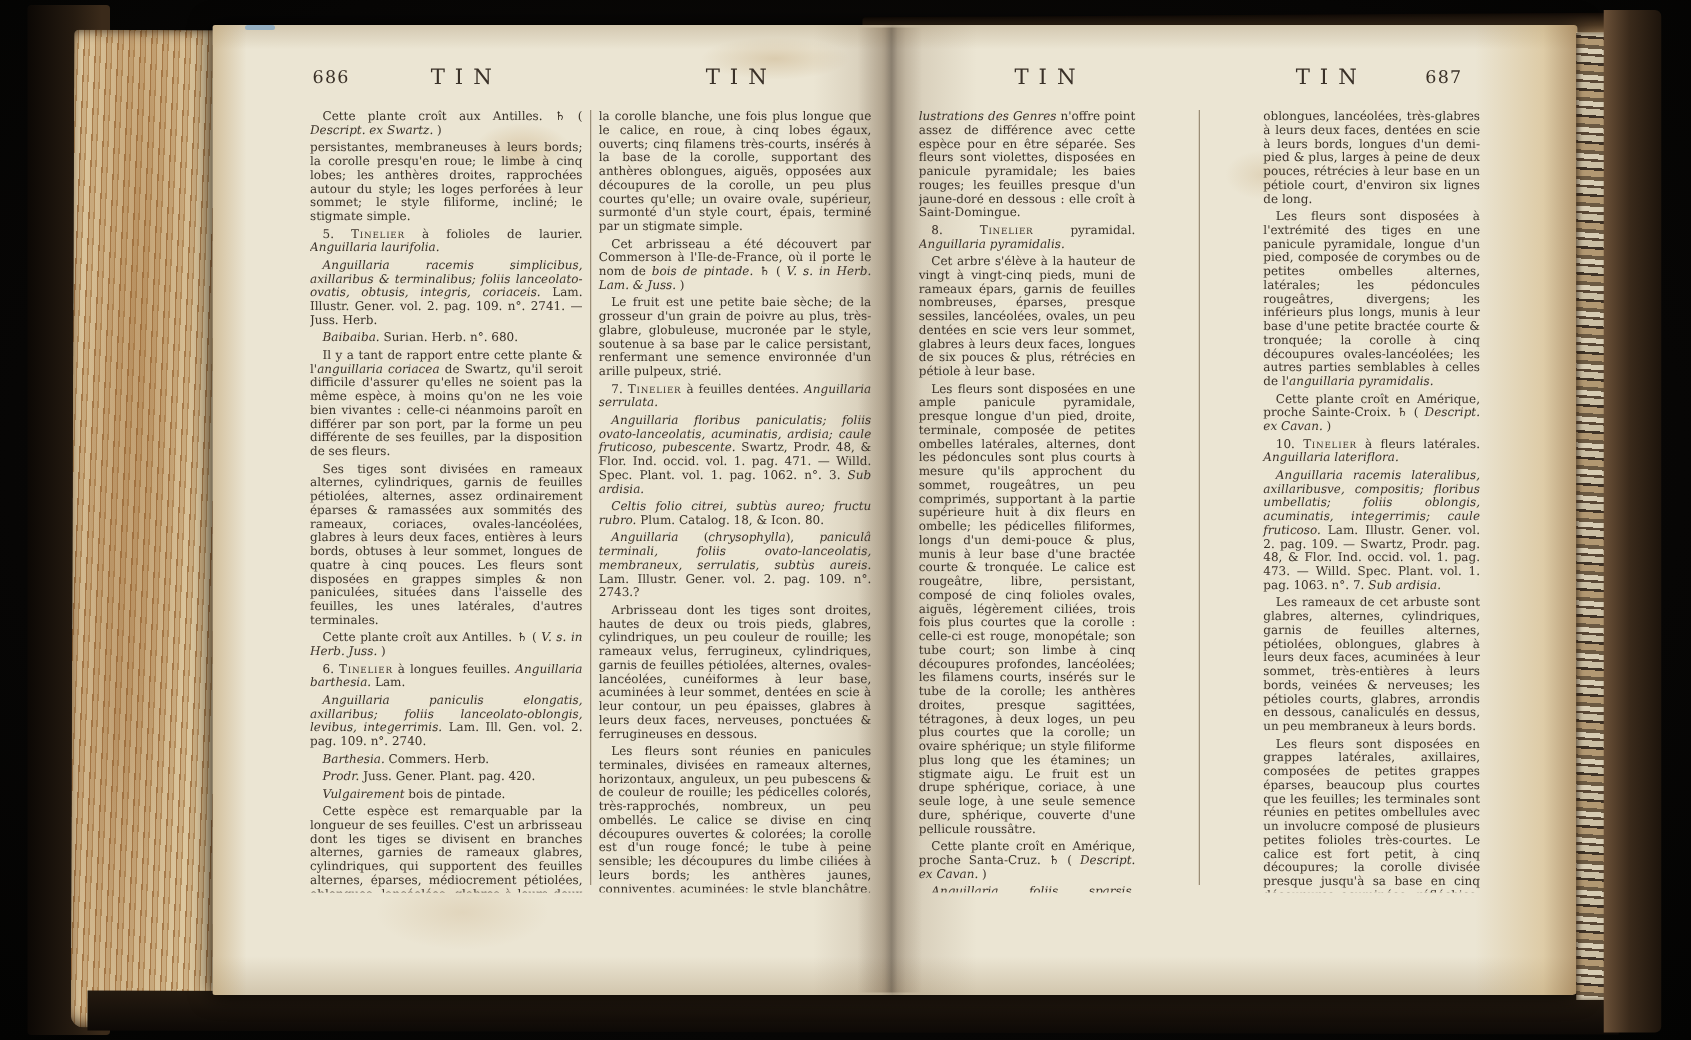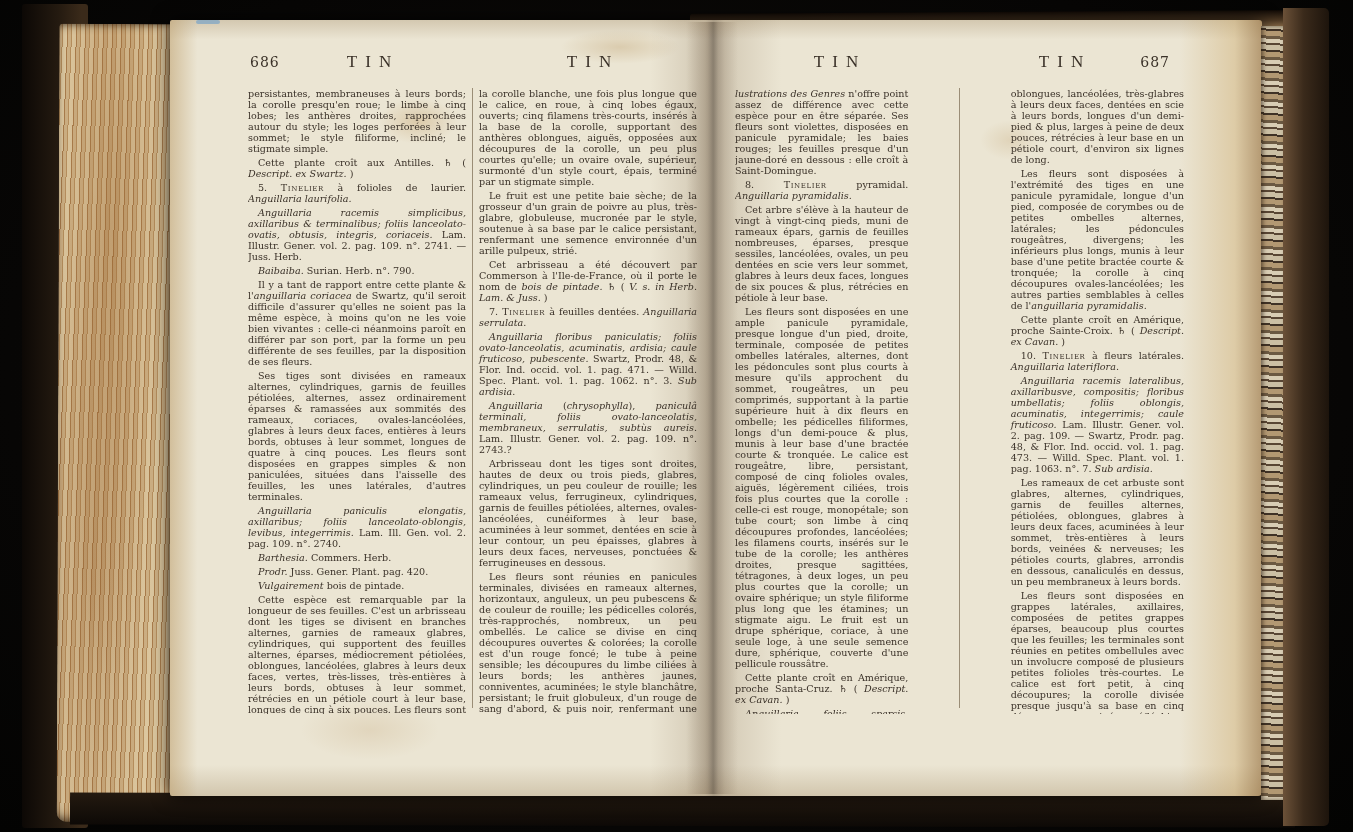--- a/index.html
+++ b/index.html
@@ -44,21 +44,21 @@
     box-shadow:0 0 18px rgba(0,0,0,.8);}
   .stain{position:absolute;border-radius:50%;pointer-events:none;}
   .stain.s1{left:378px;top:98px;width:80px;height:46px;background:radial-gradient(ellipse,rgba(188,150,92,.35),transparent 70%);}
   .stain.s2{left:560px;top:30px;width:120px;height:34px;background:radial-gradient(ellipse,rgba(180,145,90,.30),transparent 70%);}
   .stain.s3{left:980px;top:120px;width:60px;height:40px;background:radial-gradient(ellipse,rgba(185,150,95,.22),transparent 70%);}
   .stain.s4{left:300px;top:700px;width:140px;height:60px;background:radial-gradient(ellipse,rgba(180,142,88,.18),transparent 70%);}
   
   .page-head{position:absolute;width:449px;height:26px;color:#3a3128;}
   .page-head .no{position:absolute;top:2px;font-size:14px;letter-spacing:1px;}
   .page-head .no.left{left:2px;} .page-head .no.right{right:14px;}
-  .page-head .tin{position:absolute;top:0;font-size:17px;letter-spacing:8px;transform:translateX(-50%);font-family:Liberation Serif, serif;}
+  .page-head .tin{position:absolute;top:0;font-size:17px;letter-spacing:8px;transform:translateX(-50%);}
   .head-left{left:248px;top:52px;} .head-right{left:735px;top:52px;}
   .columns{position:absolute;display:flex;width:449px;height:626px;overflow:hidden;}
   .cols-left{left:248px;top:88px;} .cols-right{left:735px;top:88px;gap:46px;}
   .col{width:218px;color:#3a3128;font-size:9.6px;line-height:11px;text-align:justify;}
   .divider{width:13px;display:flex;justify-content:center;}
   .divider .rule{width:1px;background:#9a8d76;height:620px;}
   .para{margin:0 0 3px 0;text-indent:10px;}
   .para.noindent{text-indent:0;}
   .r-i{font-style:italic;}
   .r-sc{font-variant:small-caps;letter-spacing:.6px;}
@@ -90,42 +90,45 @@
   </div>
 
   <div class="page-head head-right">
     <span class="tin" style="left:105px">TIN</span>
     <span class="tin" style="left:330px">TIN</span>
     <span class="no right">687</span>
   </div>
 
   <div class="columns cols-left">
     <div class="col">
+        <p class="para"><span class="r-n">Cette plante croît aux Antilles. ♄ ( </span><span class="r-i">Descript. ex Swartz.</span><span class="r-n"> )</span></p>
         <p class="para noindent"><span class="r-n">persistantes, membraneuses à leurs bords; la corolle presqu'en roue; le limbe à cinq lobes; les anthères droites, rapprochées autour du style; les loges perforées à leur sommet; le style filiforme, incliné; le stigmate simple.</span></p>
-        <p class="para"><span class="r-n">Cette plante croît aux Antilles. ♄ ( </span><span class="r-i">Descript. ex Swartz.</span><span class="r-n"> )</span></p>
         <p class="para"><span class="r-n">5. </span><span class="r-sc">Tinelier</span><span class="r-n"> à folioles de laurier. </span><span class="r-i">Anguillaria laurifolia.</span></p>
         <p class="para"><span class="r-i">Anguillaria racemis simplicibus, axillaribus &amp; terminalibus; foliis lanceolato-ovatis, obtusis, integris, coriaceis.</span><span class="r-n"> Lam. Illustr. Gener. vol. 2. pag. 109. n°. 2741. — Juss. Herb.</span></p>
-        <p class="para"><span class="r-i">Baibaiba.</span><span class="r-n"> Surian. Herb. n°. 790.</span></p>
+        <p class="para"><span class="r-i">Baibaiba.</span><span class="r-n"> Surian. Herb. n°. 680.</span></p>
         <p class="para"><span class="r-n">Il y a tant de rapport entre cette plante &amp; l'</span><span class="r-i">anguillaria coriacea</span><span class="r-n"> de Swartz, qu'il seroit difficile d'assurer qu'elles ne soient pas la même espèce, à moins qu'on ne les voie bien vivantes : celle-ci néanmoins paroît en différer par son port, par la forme un peu différente de ses feuilles, par la disposition de ses fleurs.</span></p>
         <p class="para"><span class="r-n">Ses tiges sont divisées en rameaux alternes, cylindriques, garnis de feuilles pétiolées, alternes, assez ordinairement éparses &amp; ramassées aux sommités des rameaux, coriaces, ovales-lancéolées, glabres à leurs deux faces, entières à leurs bords, obtuses à leur sommet, longues de quatre à cinq pouces. Les fleurs sont disposées en grappes simples &amp; non paniculées, situées dans l'aisselle des feuilles, les unes latérales, d'autres terminales.</span></p>
+        <p class="para"><span class="r-n">Cette plante croît aux Antilles. ♄ ( </span><span class="r-i">V. s. in Herb. Juss.</span><span class="r-n"> )</span></p>
+        <p class="para"><span class="r-n">6. </span><span class="r-sc">Tinelier</span><span class="r-n"> à longues feuilles. </span><span class="r-i">Anguillaria barthesia.</span><span class="r-n"> Lam.</span></p>
         <p class="para"><span class="r-i">Anguillaria paniculis elongatis, axillaribus; foliis lanceolato-oblongis, levibus, integerrimis.</span><span class="r-n"> Lam. Ill. Gen. vol. 2. pag. 109. n°. 2740.</span></p>
         <p class="para"><span class="r-i">Barthesia.</span><span class="r-n"> Commers. Herb.</span></p>
         <p class="para"><span class="r-i">Prodr.</span><span class="r-n"> Juss. Gener. Plant. pag. 420.</span></p>
         <p class="para"><span class="r-i">Vulgairement</span><span class="r-n"> bois de pintade.</span></p>
         <p class="para"><span class="r-n">Cette espèce est remarquable par la longueur de ses feuilles. C'est un arbrisseau dont les tiges se divisent en branches alternes, garnies de rameaux glabres, cylindriques, qui supportent des feuilles alternes, éparses, médiocrement pétiolées, oblongues, lancéolées, glabres à leurs deux faces, vertes, très-lisses, très-entières à leurs bords, obtuses à leur sommet, rétrécies en un pétiole court à leur base, longues de cinq à six pouces. Les fleurs sont latérales, situées dans l'aisselle des feuilles &amp; disposées en grappes paniculées, alongées. Le calice divisé en cinq découpures petites, arrondies;</span></p>
       </div>
     <div class="divider">
         <div class="rule"></div>
       </div>
     <div class="col">
         <p class="para noindent"><span class="r-n">la corolle blanche, une fois plus longue que le calice, en roue, à cinq lobes égaux, ouverts; cinq filamens très-courts, insérés à la base de la corolle, supportant des anthères oblongues, aiguës, opposées aux découpures de la corolle, un peu plus courtes qu'elle; un ovaire ovale, supérieur, surmonté d'un style court, épais, terminé par un stigmate simple.</span></p>
+        <p class="para"><span class="r-n">Cet arbrisseau a été découvert par Commerson à l'Ile-de-France, où il porte le nom de </span><span class="r-i">bois de pintade.</span><span class="r-n"> ♄ ( </span><span class="r-i">V. s. in Herb. Lam. &amp; Juss.</span><span class="r-n"> )</span></p>
         <p class="para"><span class="r-n">Le fruit est une petite baie sèche; de la grosseur d'un grain de poivre au plus, très-glabre, globuleuse, mucronée par le style, soutenue à sa base par le calice persistant, renfermant une semence environnée d'un arille pulpeux, strié.</span></p>
-        <p class="para"><span class="r-n">Cet arbrisseau a été découvert par Commerson à l'Ile-de-France, où il porte le nom de </span><span class="r-i">bois de pintade.</span><span class="r-n"> ♄ ( </span><span class="r-i">V. s. in Herb. Lam. &amp; Juss.</span><span class="r-n"> )</span></p>
         <p class="para"><span class="r-n">7. </span><span class="r-sc">Tinelier</span><span class="r-n"> à feuilles dentées. </span><span class="r-i">Anguillaria serrulata.</span></p>
         <p class="para"><span class="r-i">Anguillaria floribus paniculatis; foliis ovato-lanceolatis, acuminatis, ardisia; caule fruticoso, pubescente.</span><span class="r-n"> Swartz, Prodr. 48, &amp; Flor. Ind. occid. vol. 1. pag. 471. — Willd. Spec. Plant. vol. 1. pag. 1062. n°. 3. </span><span class="r-i">Sub ardisia.</span></p>
+        <p class="para"><span class="r-i">Celtis folio citrei, subtùs aureo; fructu rubro.</span><span class="r-n"> Plum. Catalog. 18, &amp; Icon. 80.</span></p>
         <p class="para"><span class="r-i">Anguillaria</span><span class="r-n"> (</span><span class="r-i">chrysophylla</span><span class="r-n">), </span><span class="r-i">paniculâ terminali, foliis ovato-lanceolatis, membraneux, serrulatis, subtùs aureis.</span><span class="r-n"> Lam. Illustr. Gener. vol. 2. pag. 109. n°. 2743.?</span></p>
         <p class="para"><span class="r-n">Arbrisseau dont les tiges sont droites, hautes de deux ou trois pieds, glabres, cylindriques, un peu couleur de rouille; les rameaux velus, ferrugineux, cylindriques, garnis de feuilles pétiolées, alternes, ovales-lancéolées, cunéiformes à leur base, acuminées à leur sommet, dentées en scie à leur contour, un peu épaisses, glabres à leurs deux faces, nerveuses, ponctuées &amp; ferrugineuses en dessous.</span></p>
         <p class="para"><span class="r-n">Les fleurs sont réunies en panicules terminales, divisées en rameaux alternes, horizontaux, anguleux, un peu pubescens &amp; de couleur de rouille; les pédicelles colorés, très-rapprochés, nombreux, un peu ombellés. Le calice se divise en cinq découpures ouvertes &amp; colorées; la corolle est d'un rouge foncé; le tube à peine sensible; les découpures du limbe ciliées à leurs bords; les anthères jaunes, conniventes, acuminées; le style blanchâtre, persistant; le fruit globuleux, d'un rouge de sang d'abord, &amp; puis noir, renfermant une semence très-blanche.</span></p>
       </div>
   </div>
 
   <div class="columns cols-right">
     <div class="col">
         <p class="para noindent"><span class="r-i">lustrations des Genres</span><span class="r-n"> n'offre point assez de différence avec cette espèce pour en être séparée. Ses fleurs sont violettes, disposées en panicule pyramidale; les baies rouges; les feuilles presque d'un jaune-doré en dessous : elle croît à Saint-Domingue.</span></p>
         <p class="para"><span class="r-n">8. </span><span class="r-sc">Tinelier</span><span class="r-n"> pyramidal. </span><span class="r-i">Anguillaria pyramidalis.</span></p>

